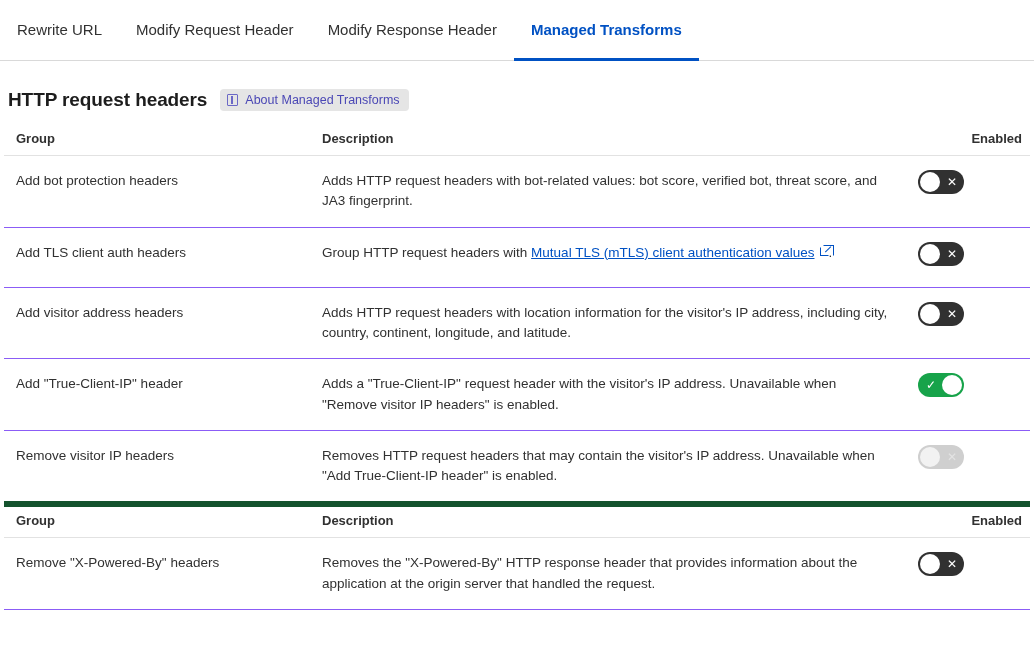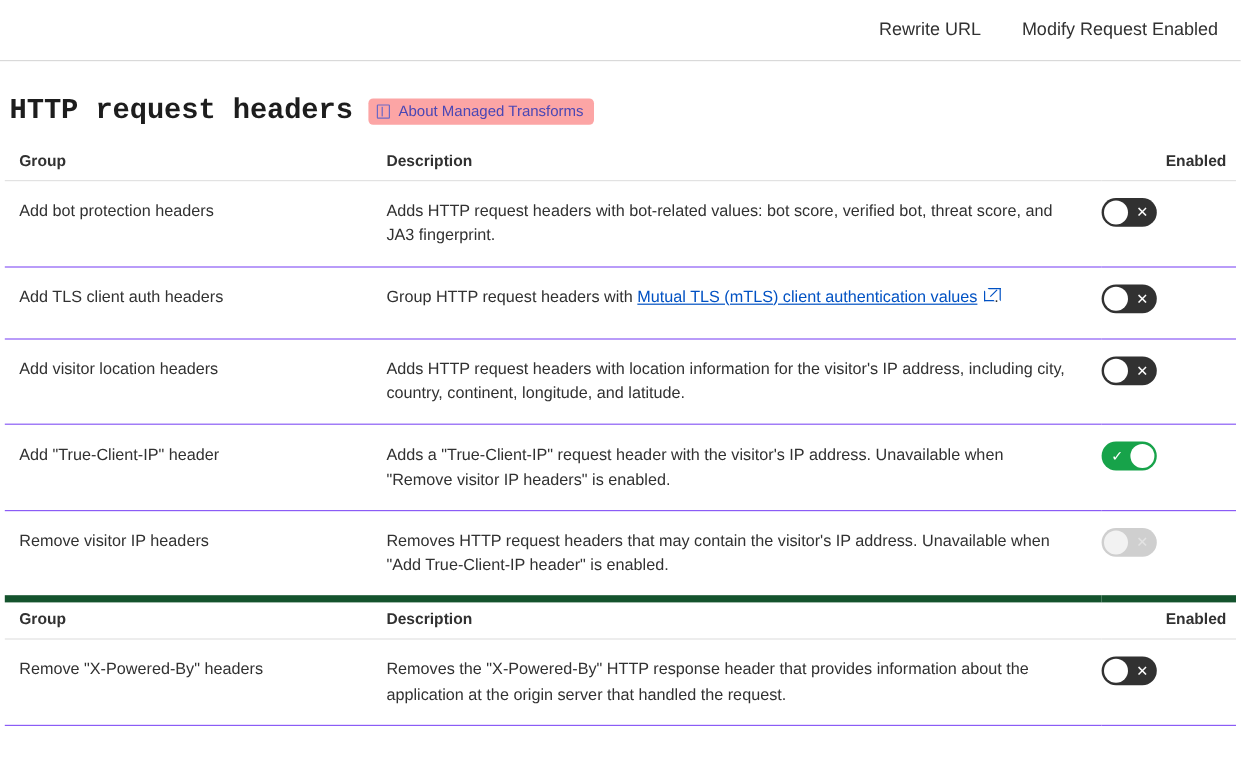--- a/index.html
+++ b/index.html
@@ -11,24 +11,23 @@
     background: #ffffff;
     font-family: "Liberation Sans", sans-serif;
     color: #313131;
     overflow: hidden;
   }
 
   
   .tabbar {
     display: flex;
     align-items: stretch;
-    height: 51px;
+    height: 61px;
     border-bottom: 1px solid #d9d9d9;
     padding: 0 2px 0 0;
-    justify-content: flex-end;
   }
   .tab {
     display: flex;
     align-items: center;
     padding: 0 17px;
     font-size: 15px;
     color: #313131;
     cursor: pointer;
     border-bottom: 3px solid transparent;
     margin-bottom: -1px;
@@ -42,31 +41,30 @@
 
   
   .wrap { padding: 0 4px; }
   .section-head {
     display: flex;
     align-items: center;
     gap: 13px;
     padding: 28px 0 14px 4px;
   }
   .section-title {
-    font-size: 24px;
+    font-size: 19px;
     font-weight: bold;
     color: #1d1d1d;
     letter-spacing: -0.1px;
-    font-family: Liberation Mono, monospace;
   }
   .about-pill {
     display: inline-flex;
     align-items: center;
     gap: 7px;
-    background: #fca5a5;
+    background: #e5e5e5;
     color: #4a47b5;
     border-radius: 4px;
     padding: 4px 9px 4px 7px;
     font-size: 12.5px;
     cursor: pointer;
   }
   .about-pill .bk-icon {
     display: inline-block;
     width: 11px; height: 12px;
     border: 1.4px solid #6b68c6;
@@ -178,21 +176,27 @@
   .switch.disabled .mark { color: #e3e3e3; }
 </style>
 </head>
 <body>
 
 <div class="tabbar">
   <div class="tab">
     <span>Rewrite URL</span>
   </div>
   <div class="tab">
-    <span>Modify Request Enabled</span>
+    <span>Modify Request Header</span>
+  </div>
+  <div class="tab">
+    <span>Modify Response Header</span>
+  </div>
+  <div class="tab active">
+    <span>Managed Transforms</span>
   </div>
 </div>
 
 <div class="wrap">
 
   <div class="section-head">
     <span class="section-title">HTTP request headers</span>
     <span class="about-pill">
       <span class="bk-icon"></span>
       <span>About Managed Transforms</span>
@@ -224,21 +228,21 @@
         <td class="desc"><span>Group HTTP request headers with </span><a class="ext" href="#"><span>Mutual TLS (mTLS) client authentication values</span></a><span class="ext-icon"></span><span>.</span></td>
         <td class="toggle-cell">
           <span class="switch">
             <span class="knob"></span>
             <span class="mark">✕</span>
           </span>
         </td>
       </tr>
 
       <tr>
-        <td>Add visitor location headers</td>
+        <td>Add visitor address headers</td>
         <td class="desc">Adds HTTP request headers with location information for the visitor's IP address, including city, country, continent, longitude, and latitude.</td>
         <td class="toggle-cell">
           <span class="switch">
             <span class="knob"></span>
             <span class="mark">✕</span>
           </span>
         </td>
       </tr>
 
       <tr>

